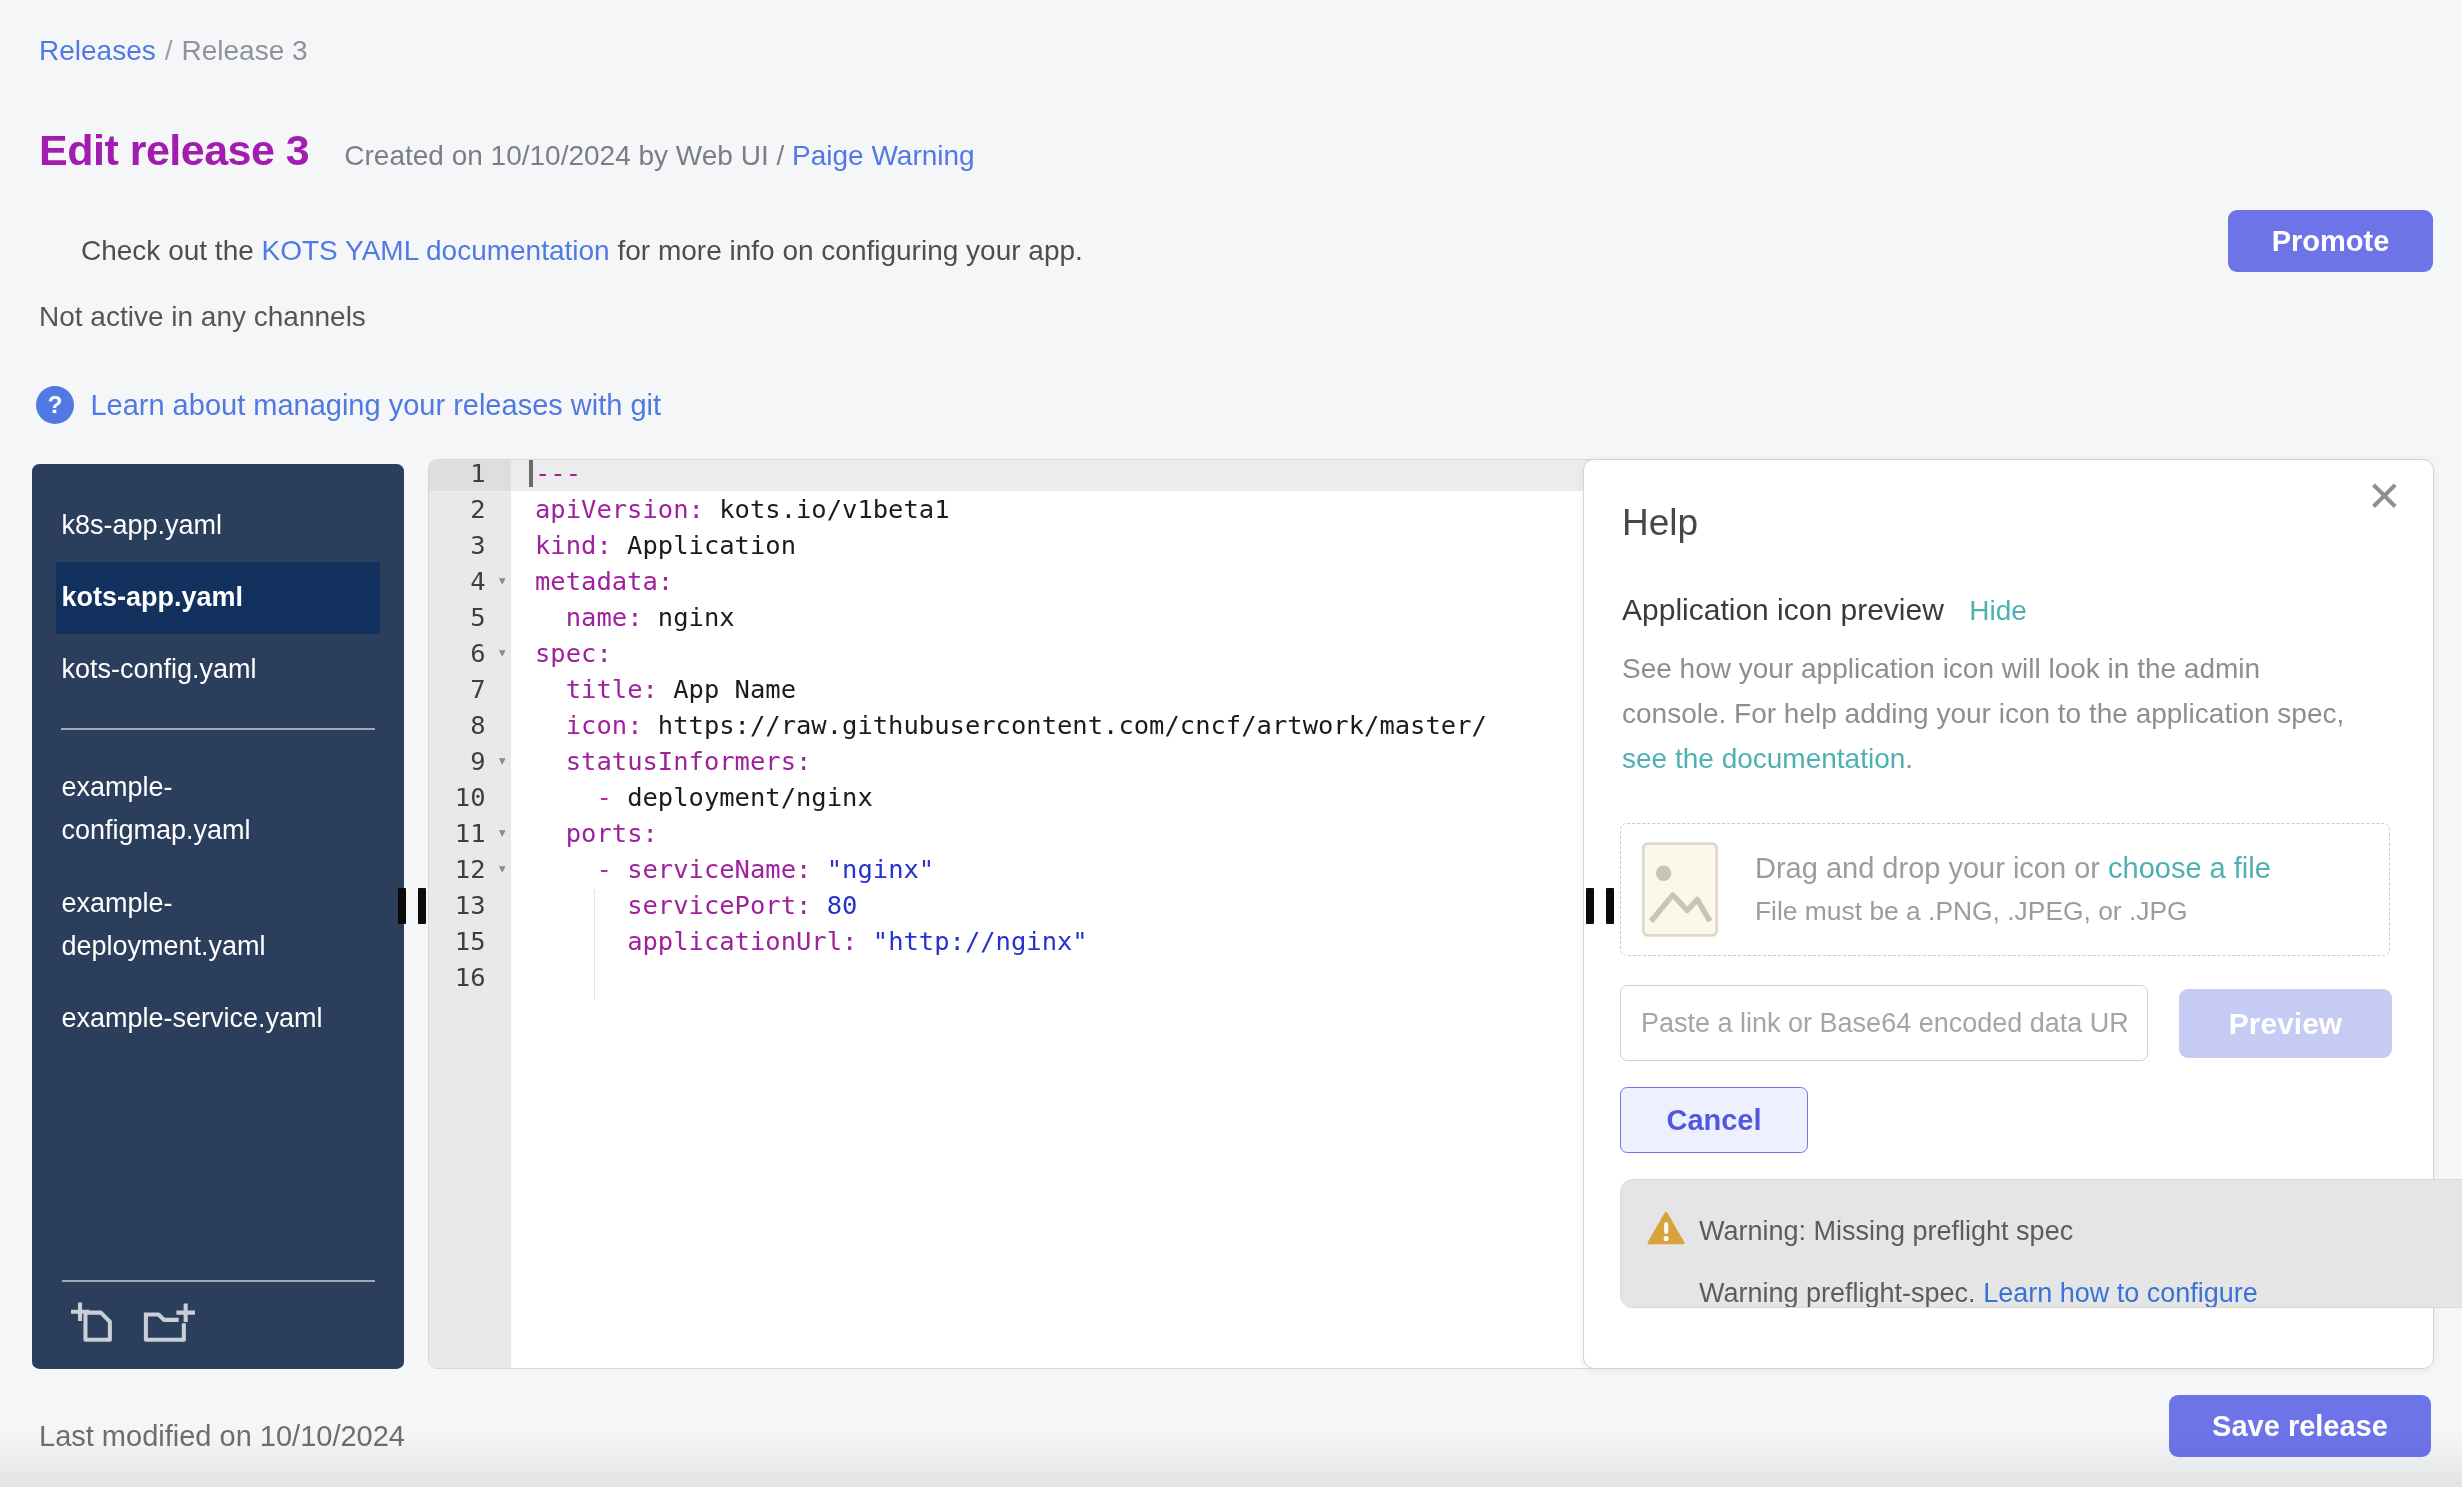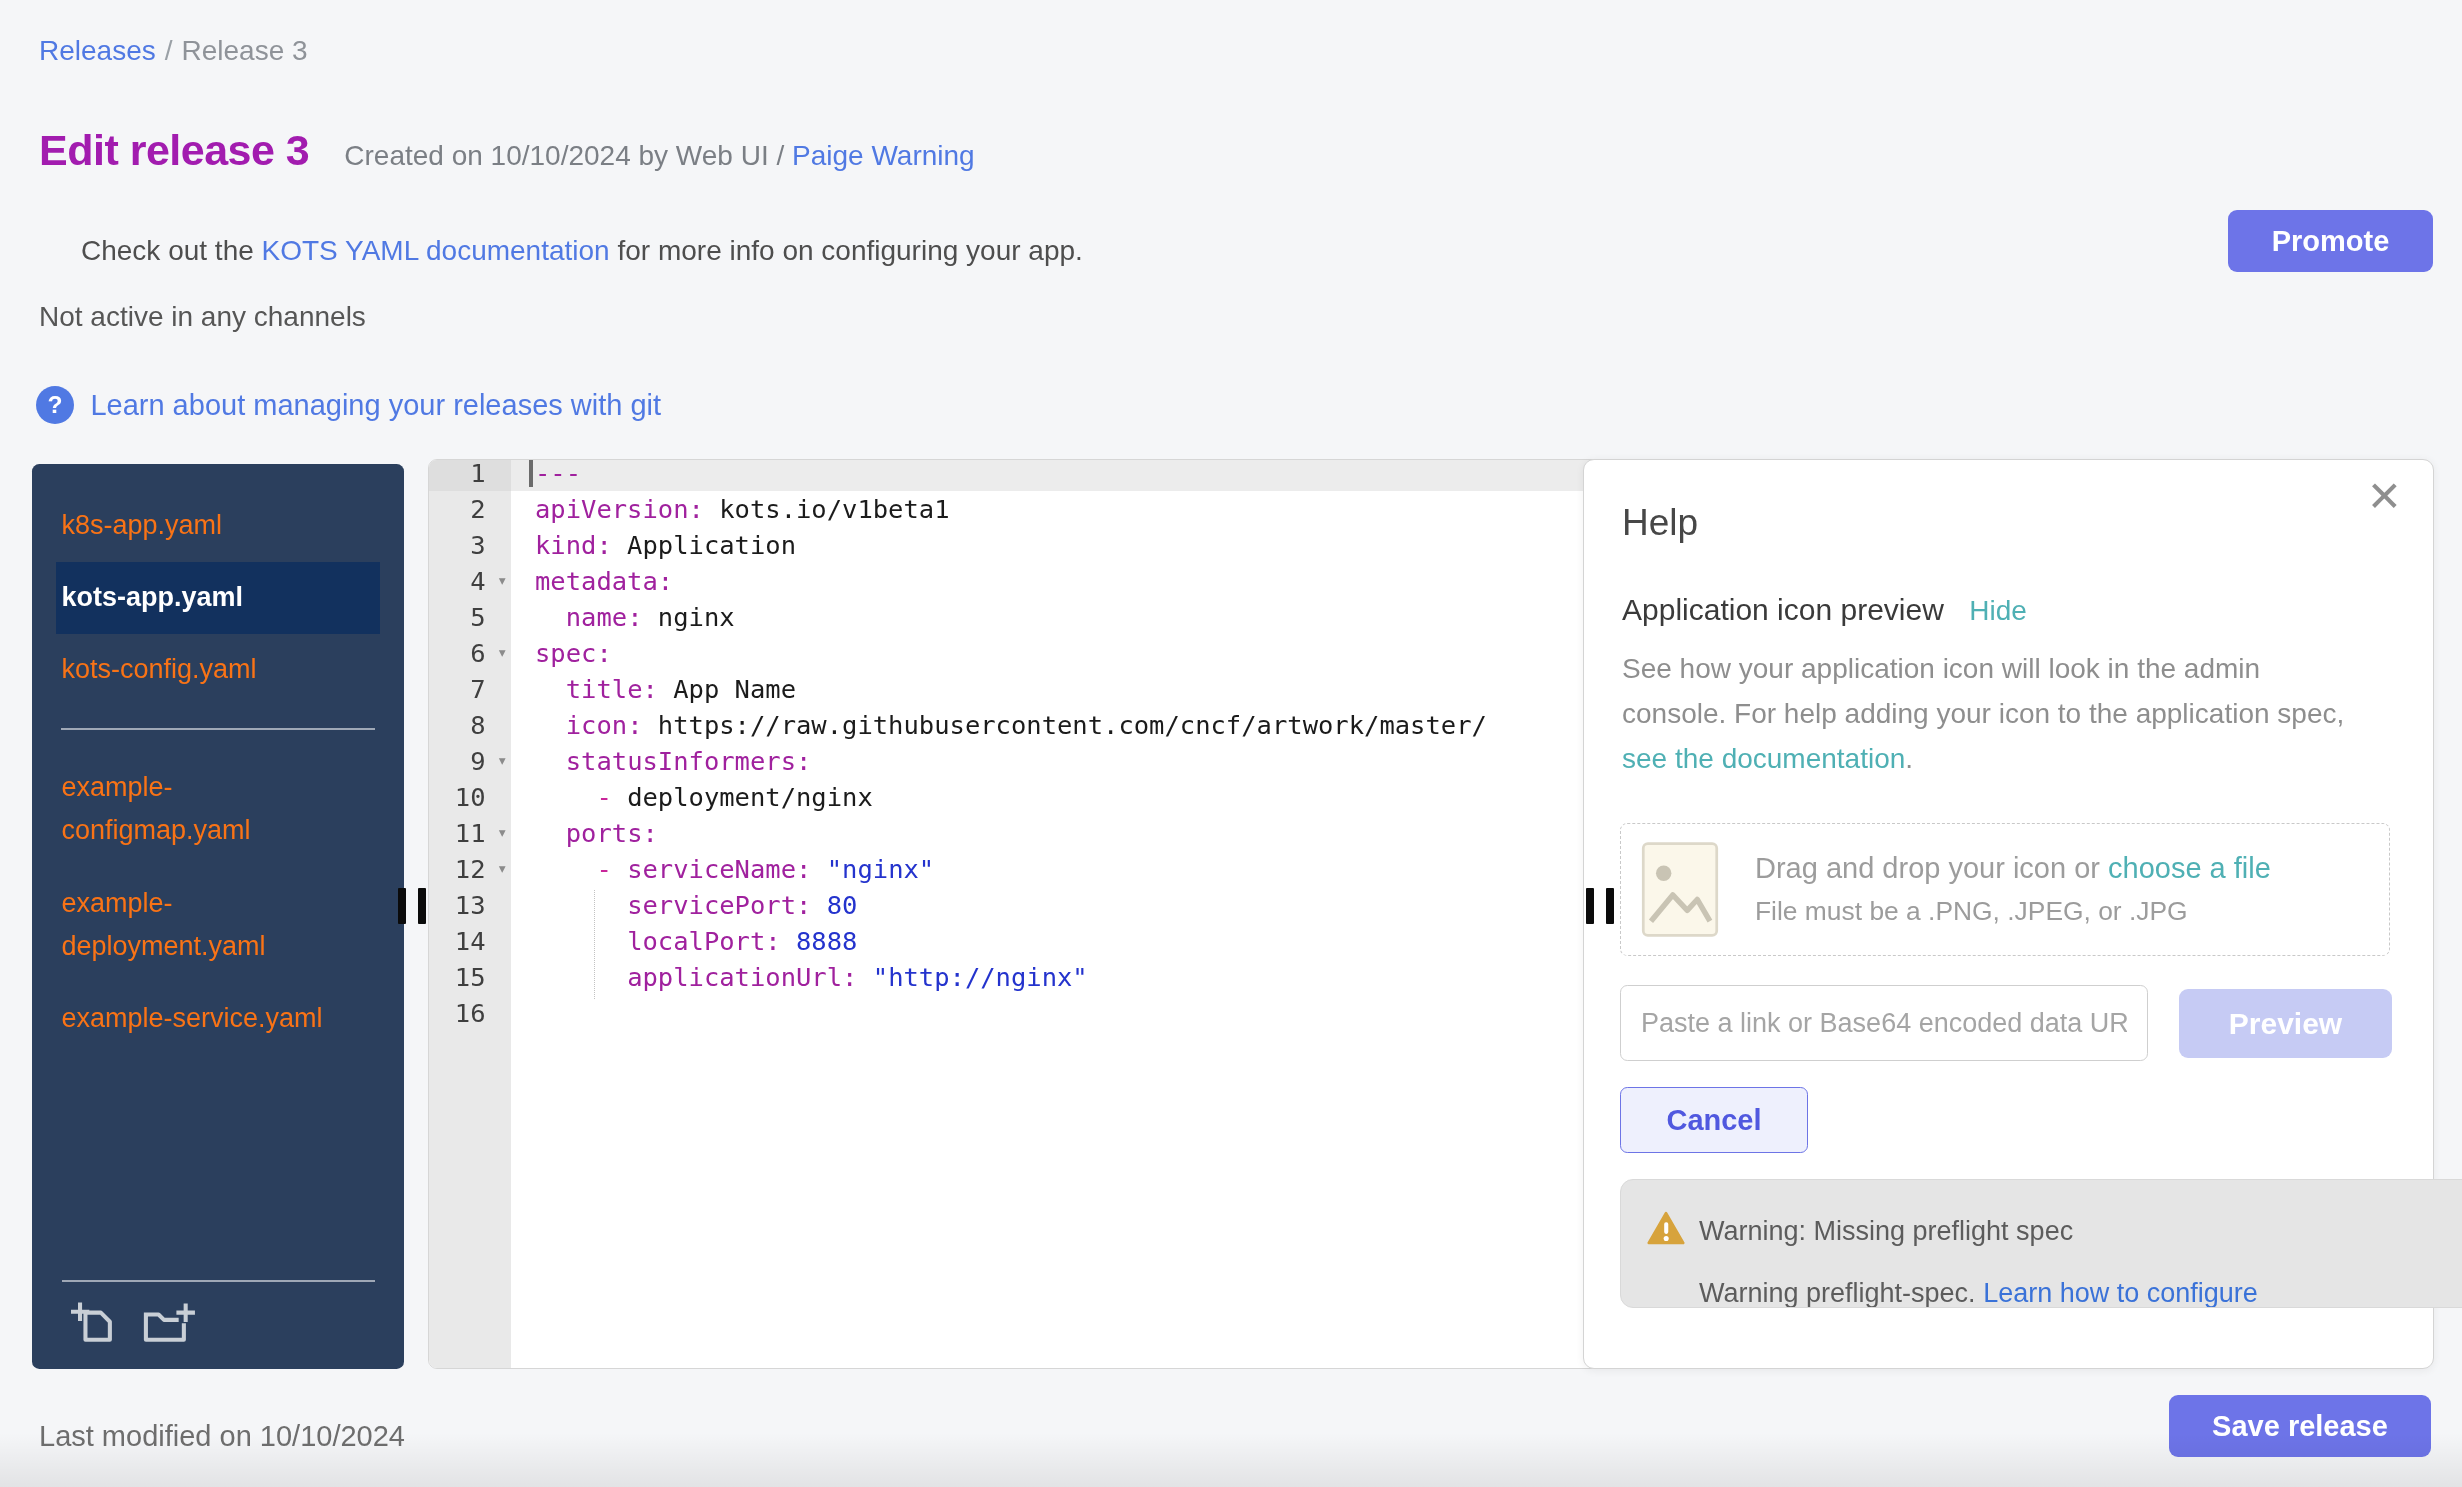--- a/index.html
+++ b/index.html
@@ -26,21 +26,21 @@
   .channel-status { position:absolute; left:39px; top:301px; font-size:28px; color:#565656; }
   .git-row { position:absolute; left:36px; top:386px; display:flex; align-items:center; cursor:pointer; }
   .git-icon { width:38px; height:38px; border-radius:50%; background:#5079e3; color:#fff;
     font-size:24.6px; font-weight:700; display:flex; align-items:center; justify-content:center; }
   .git-label { margin-left:16.4px; font-size:29px; color:#5079e3; }
 
   
   .sidebar { position:absolute; left:32px; top:464px; width:372px; height:905px;
     background:#2b3f5d; border-radius:7.3px; z-index:2; }
   .file-list { list-style:none; padding:25.5px 24px 0 24px; }
-  .file-item { padding:14.6px 5.5px; font-size:27px; color:#f97316; line-height:43px; cursor:pointer; }
+  .file-item { padding:14.6px 5.5px; font-size:27px; color:#ffffff; line-height:43px; cursor:pointer; }
   .file-item.selected { background:#12315e; font-weight:700; color:#fff; }
   .file-item span { display:block; }
   .file-item .l2:empty { display:none; }
   .side-divider { height:1.8px; background:rgba(255,255,255,0.55); margin:22px 29px 22px 29px; }
   .sidebar-footer { position:absolute; left:24px; right:24px; bottom:14.6px; }
   .sidebar-footer .rule { height:1.8px; background:rgba(255,255,255,0.55); margin:0 5.5px 18px 5.5px; }
   .sidebar-actions { display:flex; gap:24px; padding-left:14.6px; padding-bottom:7.3px; }
   .sidebar-actions svg { cursor:pointer; }
 
   
@@ -287,27 +287,20 @@
     </div>
 
     <div class="code-row">
       <div class="gutter-cell">
         <span class="gutter-num">13</span>
 
       </div>
       <div class="code-cell"><span class="tok-plain">      </span><span class="tok-key">servicePort:</span><span class="tok-plain"> </span><span class="tok-lit">80</span></div>
     </div>
 
-    <div class="code-row">
-      <div class="gutter-cell">
-        <span class="gutter-num">14</span>
-
-      </div>
-      <div class="code-cell"><span class="tok-plain">      </span><span class="tok-key">localPort:</span><span class="tok-plain"> </span><span class="tok-lit">8888</span></div>
-    </div>
 
     <div class="code-row">
       <div class="gutter-cell">
         <span class="gutter-num">15</span>
 
       </div>
       <div class="code-cell"><span class="tok-plain">      </span><span class="tok-key">applicationUrl:</span><span class="tok-plain"> </span><span class="tok-lit">"http://nginx"</span></div>
     </div>
 
     <div class="code-row">

